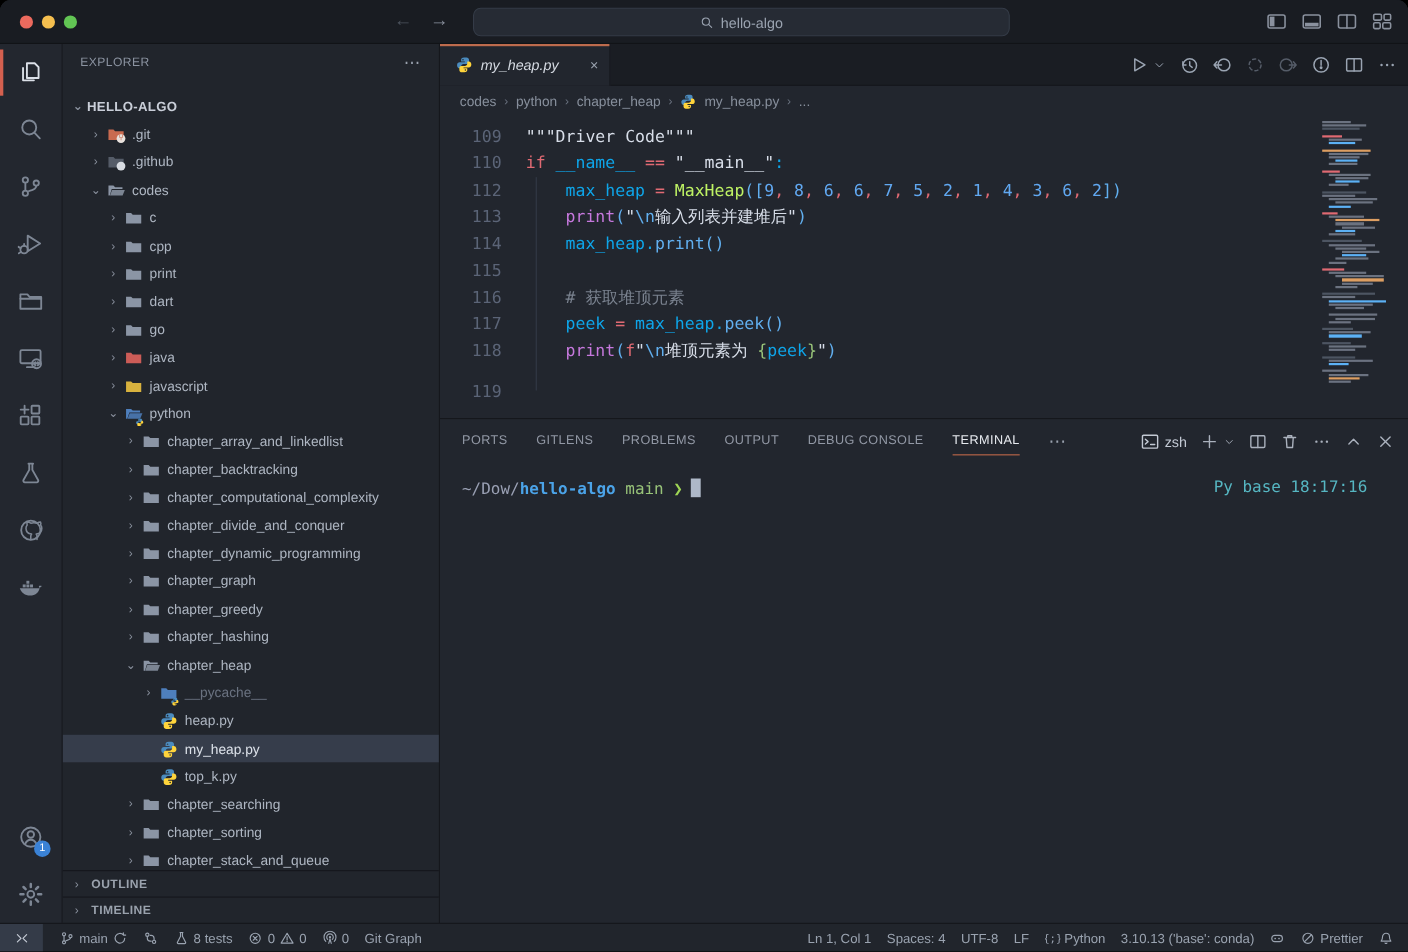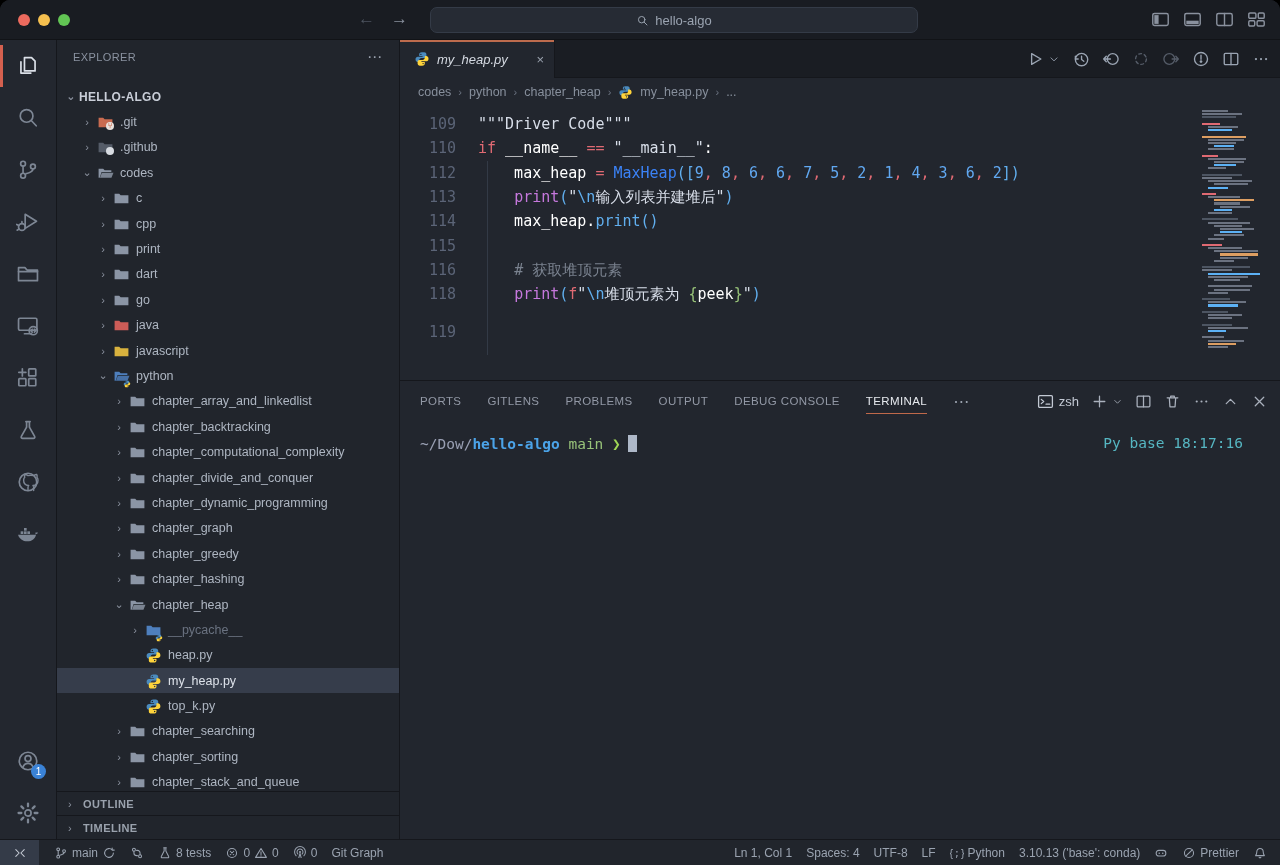--- a/index.html
+++ b/index.html
@@ -65,22 +65,22 @@
   .breadcrumbs { height:28px; display:flex; align-items:center; padding-left:18px; color:#878f9c; font-size:12.5px; gap:7px; }
   .breadcrumbs .sep { color:#6b7380; font-size:11px; }
   .breadcrumbs .ficon { width:15px; height:15px; }
 
   .code-area { position:relative; height:274px; overflow:hidden;
                font-family:"DejaVu Sans Mono","Liberation Mono",monospace; font-size:15px; }
   .code-line { position:relative; height:24.35px; line-height:24.35px; white-space:pre; }
   .code-line .num { position:absolute; left:0; width:56px; text-align:right; color:#5b6477; }
   .code-line .src { position:absolute; left:78px; }
   .indent-guide { position:absolute; left:87px; width:1px; background:#333a46; }
-  .t-pln{color:#ffffff} .t-kw{color:#e06a73} .t-op{color:#e06a73} .t-str{color:#d8dee9}
-  .t-com{color:#7a828f} .t-fn{color:#3b82f6} .t-bi{color:#c678dd} .t-meth{color:#61afef}
+  .t-pln{color:#0ea5e9} .t-kw{color:#e06a73} .t-op{color:#e06a73} .t-str{color:#d8dee9}
+  .t-com{color:#7a828f} .t-fn{color:#bef264} .t-bi{color:#c678dd} .t-meth{color:#61afef}
   .t-num{color:#61a8f1} .t-pn{color:#61afef} .t-esc{color:#61afef} .t-brc{color:#98c379}
   .minimap { position:absolute; top:4px; right:6px; width:72px; height:240px; }
   .mm-row { position:relative; height:3.2px; }
   .mm-row i { position:absolute; top:0; height:2.1px; display:block; }
 
   
   .panel { position:absolute; top:340px; left:0; width:880px; height:459px; background:#22262e; border-top:1px solid #15171c; }
   .panel-tabs { position:relative; height:40px; display:flex; align-items:center; padding-left:20px; }
   .ptab { height:40px; display:flex; align-items:center; margin-right:26px; color:#9298a5; font-size:11.5px;
           letter-spacing:.4px; position:relative; }
@@ -582,20 +582,21 @@
       </div>
     <div class="code-area" id="code-area">
       <div class="indent-guide" id="indent-guide" style="top: 54.7px; height: 194.8px;"></div>
       <div class="code-line" style="margin-top: 6px;"><span class="num">109</span><span class="src"><span class="t-str">"""Driver Code"""</span></span></div>
         <div class="code-line" style="margin-top: 0px;"><span class="num">110</span><span class="src"><span class="t-kw">if</span><span class="t-pln"> __name__ </span><span class="t-op">==</span><span class="t-pln"> </span><span class="t-str">"__main__"</span><span class="t-pln">:</span></span></div>
         <div class="code-line" style="margin-top: 0px;"><span class="num">112</span><span class="src"><span class="t-pln">    max_heap </span><span class="t-op">=</span><span class="t-pln"> </span><span class="t-fn">MaxHeap</span><span class="t-pn">([</span><span class="t-num">9</span><span class="t-op">,</span><span class="t-pln"> </span><span class="t-num">8</span><span class="t-op">,</span><span class="t-pln"> </span><span class="t-num">6</span><span class="t-op">,</span><span class="t-pln"> </span><span class="t-num">6</span><span class="t-op">,</span><span class="t-pln"> </span><span class="t-num">7</span><span class="t-op">,</span><span class="t-pln"> </span><span class="t-num">5</span><span class="t-op">,</span><span class="t-pln"> </span><span class="t-num">2</span><span class="t-op">,</span><span class="t-pln"> </span><span class="t-num">1</span><span class="t-op">,</span><span class="t-pln"> </span><span class="t-num">4</span><span class="t-op">,</span><span class="t-pln"> </span><span class="t-num">3</span><span class="t-op">,</span><span class="t-pln"> </span><span class="t-num">6</span><span class="t-op">,</span><span class="t-pln"> </span><span class="t-num">2</span><span class="t-pn">])</span></span></div>
         <div class="code-line" style="margin-top: 0px;"><span class="num">113</span><span class="src"><span class="t-pln">    </span><span class="t-bi">print</span><span class="t-pn">(</span><span class="t-str">"</span><span class="t-esc">\n</span><span class="t-str">输入列表并建堆后</span><span class="t-str">"</span><span class="t-pn">)</span></span></div>
         <div class="code-line" style="margin-top: 0px;"><span class="num">114</span><span class="src"><span class="t-pln">    max_heap.</span><span class="t-meth">print</span><span class="t-pn">()</span></span></div>
         <div class="code-line" style="margin-top: 0px;"><span class="num">115</span><span class="src"></span></div>
         <div class="code-line" style="margin-top: 0px;"><span class="num">116</span><span class="src"><span class="t-pln">    </span><span class="t-com"># 获取堆顶元素</span></span></div>
+        <div class="code-line" style="margin-top: 0px;"><span class="num">117</span><span class="src"><span class="t-pln">    peek </span><span class="t-op">=</span><span class="t-pln"> max_heap.</span><span class="t-meth">peek</span><span class="t-pn">()</span></span></div>
         <div class="code-line" style="margin-top: 0px;"><span class="num">118</span><span class="src"><span class="t-pln">    </span><span class="t-bi">print</span><span class="t-pn">(</span><span class="t-kw">f</span><span class="t-str">"</span><span class="t-esc">\n</span><span class="t-str">堆顶元素为 </span><span class="t-brc">{</span><span class="t-pln">peek</span><span class="t-brc">}</span><span class="t-str">"</span><span class="t-pn">)</span></span></div>
         <div class="code-line" style="margin-top: 13px;"><span class="num">119</span><span class="src"></span></div>
         <div class="minimap" id="minimap">
           <div class="mm-row">
             <i style="left: 0px; width: 26px; background: rgb(107, 114, 128);"></i>
           </div>
           <div class="mm-row">
             <i style="left: 0px; width: 40px; background: rgb(107, 114, 128);"></i>
           </div>
           <div class="mm-row">

